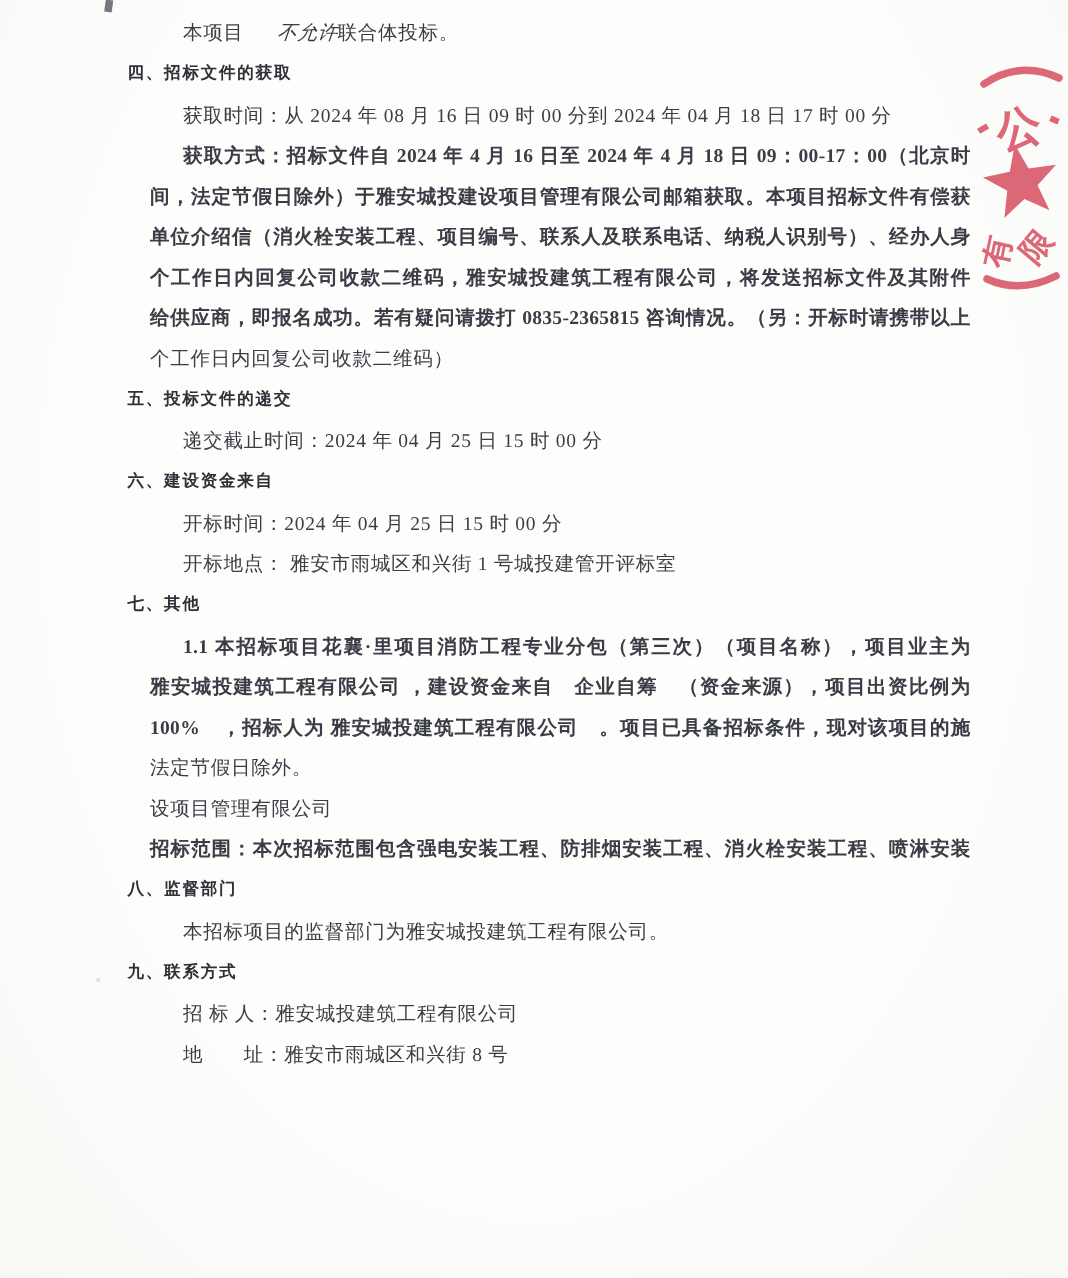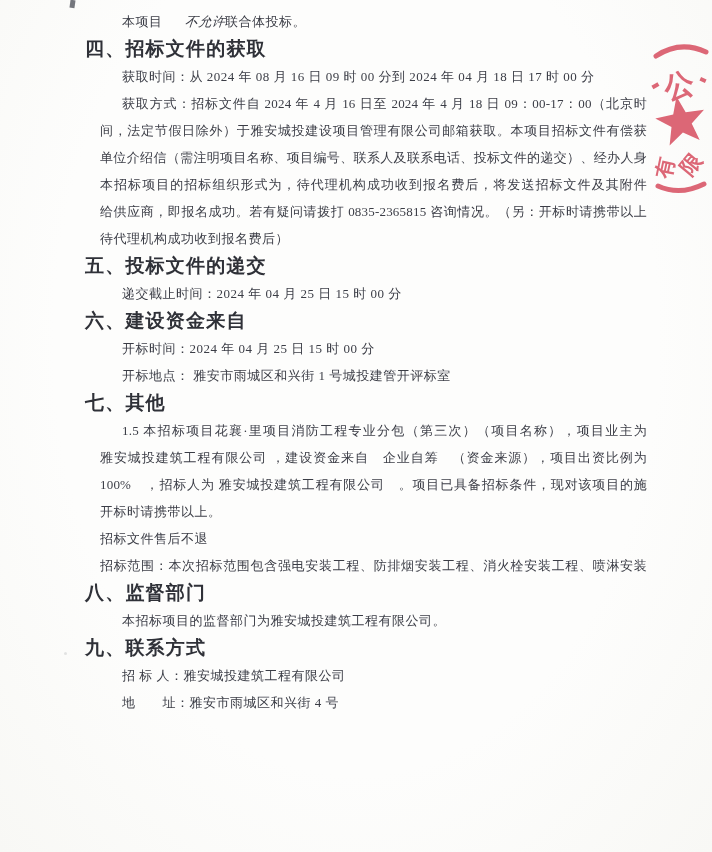--- a/index.html
+++ b/index.html
@@ -13,25 +13,25 @@
   .page{
     position:relative;width:712px;height:852px;
     padding:8px 65px 0 100px;box-sizing:border-box;
     background:radial-gradient(ellipse at 50% 40%, #fdfdfc 60%, #f8f8f5 100%);
   }
   p.line{
     margin:0;height:27px;line-height:27px;
     font-size:13px;letter-spacing:.2px;
   }
   p.short{letter-spacing:.5px;}
-  .just{text-align:justify;text-align-last:justify;}
+  .just{text-align:justify;text-align-last:justify;font-weight:bold;}
   .indent{text-indent:22px;}
   h3.h{
     margin:0 0 0 -15px;height:28px;line-height:28px;
-    font-size:19px;font-weight:700;color:#2f3138;letter-spacing:1.2px;
+    font-size:11px;font-weight:700;color:#2f3138;letter-spacing:1.2px;
   }
   .em{font-style:italic;display:inline-block;transform:skewX(-6deg);}
   .stamp{position:absolute;left:650px;top:38px;width:62px;height:160px;}
   .stamp svg{display:block;}
   .artifact{position:absolute;background:#53555e;}
   .a1{left:70px;top:0;width:5px;height:8px;transform:rotate(8deg);opacity:.8;}
   .a2{left:64px;top:652px;width:3px;height:3px;opacity:.15;border-radius:50%;}
 </style>
 </head>
 <body>
@@ -40,46 +40,46 @@
 
   <div class="artifact a1"></div>
   <div class="artifact a2"></div>
 
   <p class="line indent short"><span>本项目</span><span class="em">不允许</span><span>联合体投标。</span></p>
 
   <h3 class="h">四、招标文件的获取</h3>
   <p class="line indent short">获取时间：从 2024 年 08 月 16 日  09 时 00 分到 2024 年 04 月 18 日  17 时 00 分</p>
   <p class="line indent just">获取方式：招标文件自 2024 年 4 月 16 日至 2024 年 4 月 18 日 09：00-17：00（北京时</p>
   <p class="line just">间，法定节假日除外）于雅安城投建设项目管理有限公司邮箱获取。本项目招标文件有偿获</p>
-  <p class="line just">单位介绍信（需注明项目名称、项目编号、联系人及联系电话、投标文件的递交）、经办人身</p>
-  <p class="line just">本招标项目的招标组织形式为，待代理机构成功收到报名费后，将发送招标文件及其附件</p>
+  <p class="line just">单位介绍信（消火栓安装工程、项目编号、联系人及联系电话、纳税人识别号）、经办人身</p>
+  <p class="line just">个工作日内回复公司收款二维码，雅安城投建筑工程有限公司，将发送招标文件及其附件</p>
   <p class="line just">给供应商，即报名成功。若有疑问请拨打 0835-2365815 咨询情况。（另：开标时请携带以上</p>
-  <p class="line short">待代理机构成功收到报名费后）</p>
+  <p class="line short">个工作日内回复公司收款二维码）</p>
 
   <h3 class="h">五、投标文件的递交</h3>
   <p class="line indent short">递交截止时间：2024 年 04 月 25 日  15 时 00 分</p>
 
   <h3 class="h">六、建设资金来自</h3>
   <p class="line indent short">开标时间：2024 年 04 月 25 日  15 时 00 分</p>
   <p class="line indent short">开标地点：  雅安市雨城区和兴街 1 号城投建管开评标室</p>
 
   <h3 class="h">七、其他</h3>
-  <p class="line indent just">1.5 本招标项目花襄·里项目消防工程专业分包（第三次）（项目名称），项目业主为</p>
+  <p class="line indent just">1.1 本招标项目花襄·里项目消防工程专业分包（第三次）（项目名称），项目业主为</p>
   <p class="line just">雅安城投建筑工程有限公司 ，建设资金来自　企业自筹　（资金来源），项目出资比例为</p>
   <p class="line just">100%　，招标人为 雅安城投建筑工程有限公司　。项目已具备招标条件，现对该项目的施</p>
-  <p class="line short">开标时请携带以上。</p>
-  <p class="line short">招标文件售后不退</p>
+  <p class="line short">法定节假日除外。</p>
+  <p class="line short">设项目管理有限公司</p>
   <p class="line just">招标范围：本次招标范围包含强电安装工程、防排烟安装工程、消火栓安装工程、喷淋安装</p>
 
   <h3 class="h">八、监督部门</h3>
   <p class="line indent short">本招标项目的监督部门为雅安城投建筑工程有限公司。</p>
 
   <h3 class="h">九、联系方式</h3>
   <p class="line indent short">招  标  人：雅安城投建筑工程有限公司</p>
-  <p class="line indent short">地　　址：雅安市雨城区和兴街 4 号</p>
+  <p class="line indent short">地　　址：雅安市雨城区和兴街 8 号</p>
 
   <div class="stamp">
     <svg width="62" height="160" viewBox="0 0 62 160" xmlns="http://www.w3.org/2000/svg">
       <g opacity="0.82">
         <path d="M6,18 Q30,2 56,14" fill="none" stroke-linecap="round" stroke-width="5" stroke="#d6475a"></path>
         <text x="14" y="58" font-size="30" font-weight="bold" transform="rotate(-16 28 48)" font-family="'Liberation Serif',serif" fill="#d6475a">公</text>
         <rect x="2" y="46" width="7" height="4" transform="rotate(-30 5 48)" fill="#d6475a"></rect>
         <rect x="50" y="40" width="6" height="4" transform="rotate(24 53 42)" fill="#d6475a"></rect>
         <polygon points="26.5,58.4 35.7,74.3 54.0,71.8 41.7,85.5 49.7,102.1 32.9,94.6 19.6,107.4 21.5,89.1 5.3,80.4 23.2,76.5" fill="#d6475a"></polygon>
         <text x="4" y="138" font-size="21" font-weight="bold" transform="rotate(-78 14 130)" font-family="'Liberation Serif',serif" fill="#d6475a">有</text>

